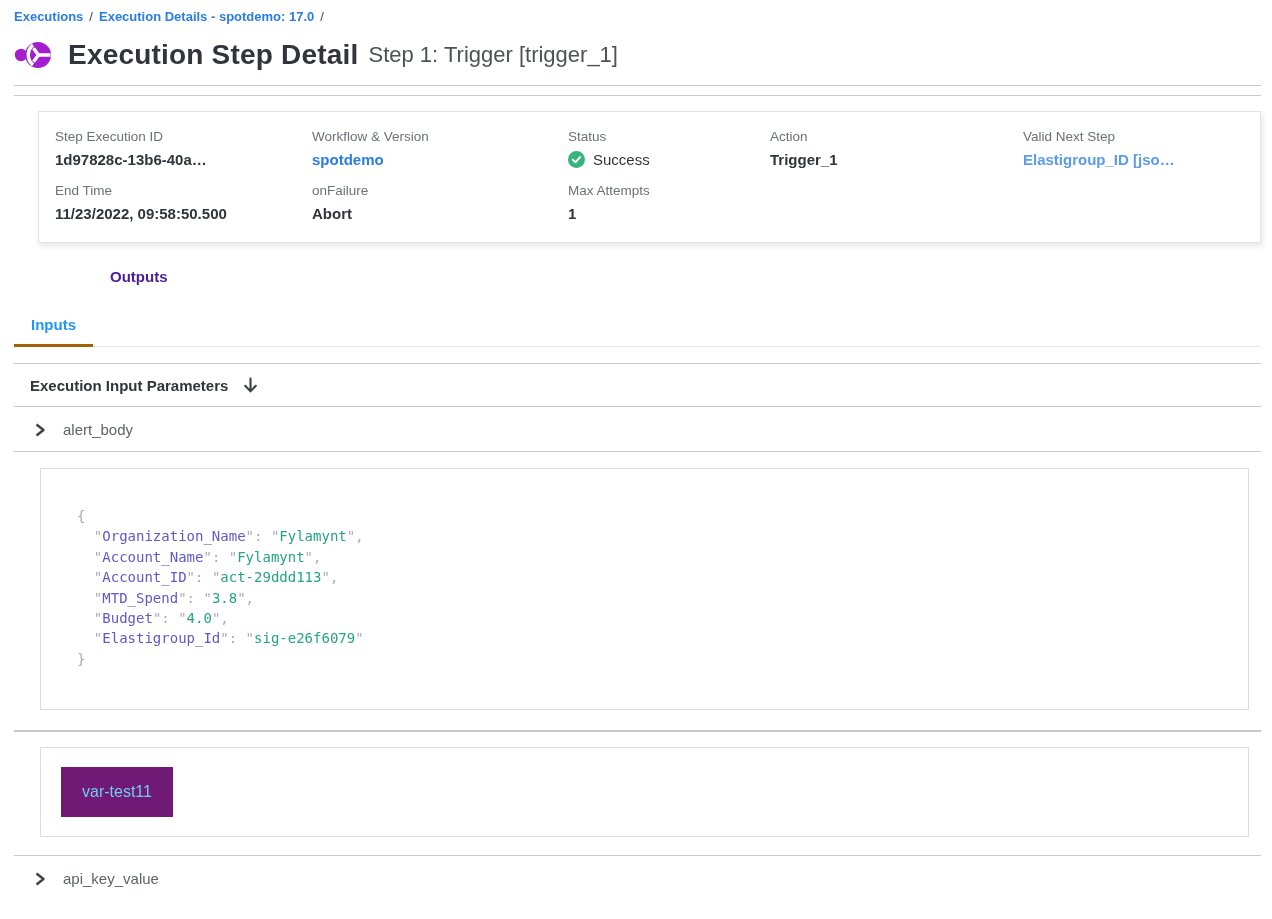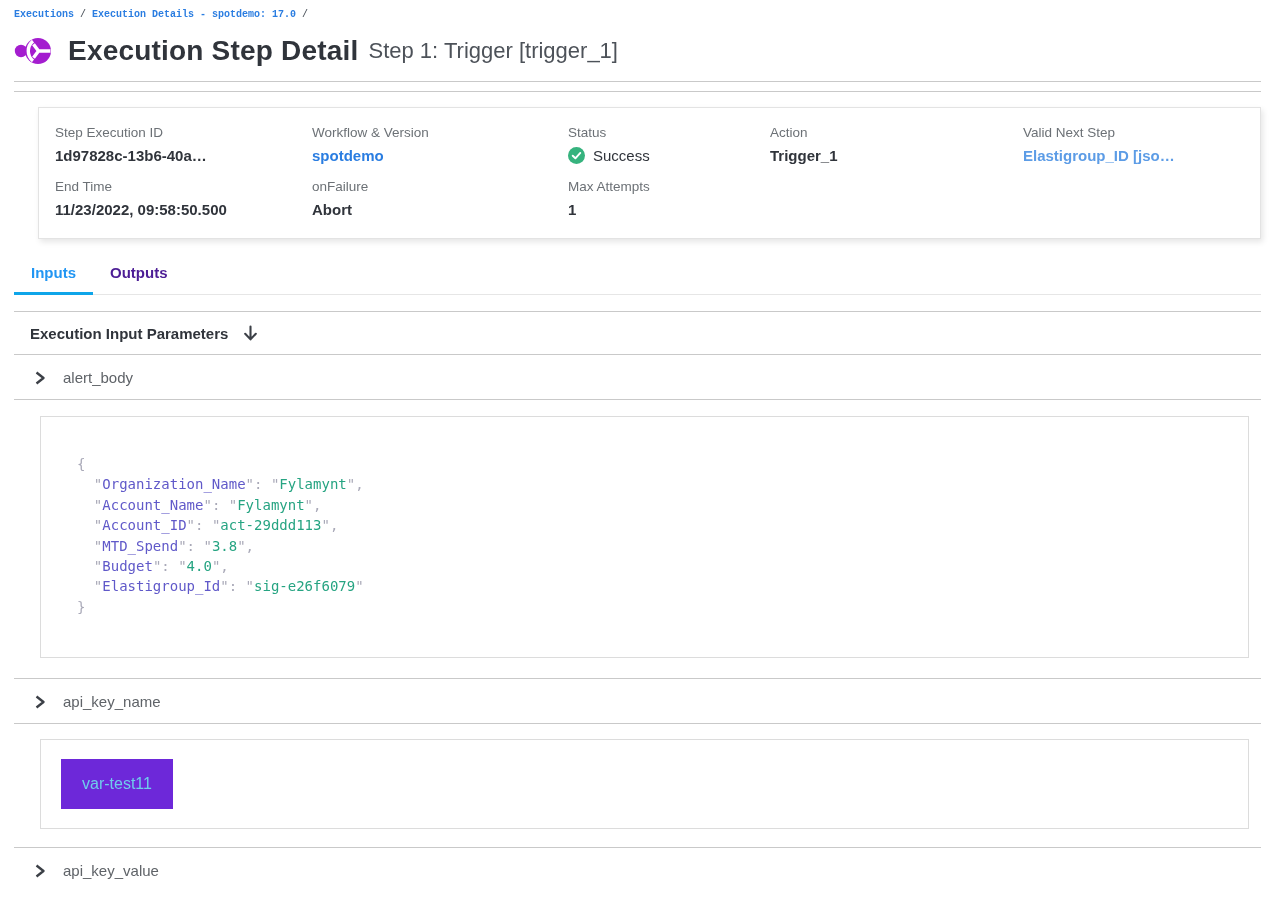--- a/index.html
+++ b/index.html
@@ -5,21 +5,21 @@
   * { margin:0; padding:0; box-sizing:border-box; }
   html,body { background:#fff; }
   body {
     width:1272px; height:919px; overflow:hidden;
     font-family:"Liberation Sans","DejaVu Sans",sans-serif;
     color:#333840;
   }
   .page { padding:0 11px 0 14px; }
 
   
-  .breadcrumb { padding-top:9px; font-size:10px; font-weight:700; color:#2a7de1;font-family:Liberation Mono, monospace; }
+  .breadcrumb { padding-top:9px; font-size:13px; font-weight:700; color:#2a7de1; }
   .breadcrumb a { color:#2a7de1; text-decoration:none; cursor:pointer; }
   .breadcrumb .sep { color:#3f4750; font-weight:400; padding:0 6px; }
 
   
   .header { display:flex; align-items:center; margin-top:15px; }
   .logo { width:42px; height:30px; flex:0 0 auto; margin-right:12px; }
   .title { font-size:28px; font-weight:700; color:#30343b; letter-spacing:.2px; }
   .subtitle { font-size:22px; font-weight:400; color:#4d5259; margin-left:10px; }
 
   .hr { border:none; border-top:1px solid #c9c9c9; height:0; }
@@ -40,21 +40,21 @@
   .cell .lbl { font-size:13.5px; color:#6c7176; margin-bottom:7px; font-weight:400; }
   .cell .val { font-size:15px; font-weight:700; color:#30343b; }
   .cell .val.link { color:#2a7de1; cursor:pointer; }
   .cell .val.link-light { color:#5c9ce6; cursor:pointer; }
   .status-val { display:flex; align-items:center; font-weight:400 !important; }
   .status-val svg { margin-right:8px; }
 
   
   .tabs { margin-top:19px; border-bottom:1px solid #e6e6e6; display:flex; }
   .tab { font-size:15px; font-weight:700; padding:6px 17px 11px 17px; cursor:pointer; color:#4c1d95; }
-  .tab.active { color:#2196f3; border-bottom:3px solid #0ea5e9; margin-bottom:-1px; }
+  .tab.active { color:#2196f3; border-bottom:3px solid #a16207; margin-bottom:-1px;margin-top:48px; }
 
   .hr-below-tabs { margin-top:16px; }
 
   .section-row { display:flex; align-items:center; padding:13px 2px 12px 16px; }
   .section-title { font-size:15px; font-weight:700; color:#30343b; }
   .arrow-down { margin-left:15px; cursor:pointer; display:inline-flex; }
 
   .param-row { display:flex; align-items:center; padding:14px 2px 13px 20px; cursor:pointer; }
   .param-row .chev { display:inline-flex; flex:0 0 auto; }
   .param-name { font-size:15px; color:#5f6368; margin-left:17px; }
@@ -73,21 +73,21 @@
   pre.code .k  { color:#6059c9; }   
   pre.code .v  { color:#26a482; }   
 
   
   .chip-box {
     margin:15px 12px 18px 26px;
     border:1px solid #dcdcdc; background:#fff;
     padding:19px 20px 19px 20px;
   }
   .chip {
-    display:inline-block; background:#6d28d9; color:#6fcdec;
+    display:inline-block; background:#701a75; color:#6fcdec;
     font-size:16px; padding:16px 21px; min-width:102px; text-align:center;
   }
 </style>
 </head>
 <body>
 
 <div class="page">
 
   <div class="breadcrumb">
     <a>Executions</a><span class="sep">/</span><a>Execution Details - spotdemo: 17.0</a><span class="sep">/</span>
@@ -196,28 +196,20 @@
 </span><span class="p">  "</span><span class="k">Account_Name</span><span class="p">": "</span><span class="v">Fylamynt</span><span class="p">",
 </span><span class="p">  "</span><span class="k">Account_ID</span><span class="p">": "</span><span class="v">act-29ddd113</span><span class="p">",
 </span><span class="p">  "</span><span class="k">MTD_Spend</span><span class="p">": "</span><span class="v">3.8</span><span class="p">",
 </span><span class="p">  "</span><span class="k">Budget</span><span class="p">": "</span><span class="v">4.0</span><span class="p">",
 </span><span class="p">  "</span><span class="k">Elastigroup_Id</span><span class="p">": "</span><span class="v">sig-e26f6079</span><span class="p">"
 </span><span class="p">}</span></pre>
   </div>
 
   <div class="hr"></div>
 
-  <div class="param-row">
-    <span class="chev">
-      <svg width="12" height="14" viewBox="0 0 12 14">
-          <path d="M2.5,1.5 L9.5,7 L2.5,12.5" fill="none" stroke="#3c4047" stroke-width="2.4" stroke-linejoin="round"></path>
-        </svg>
-    </span>
-    <span class="param-name">api_key_name</span>
-  </div>
   <div class="hr"></div>
 
   <div class="chip-box">
     <span class="chip">var-test11</span>
   </div>
 
   <div class="hr"></div>
 
   <div class="param-row">
     <span class="chev">

